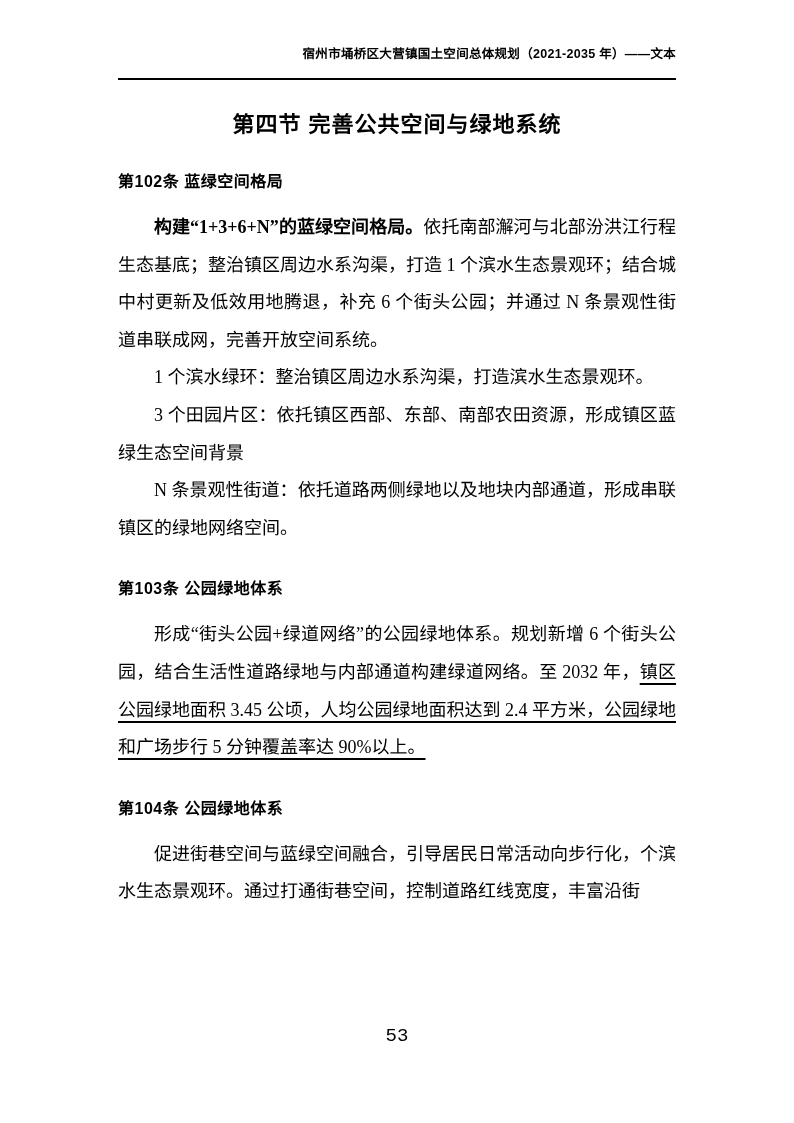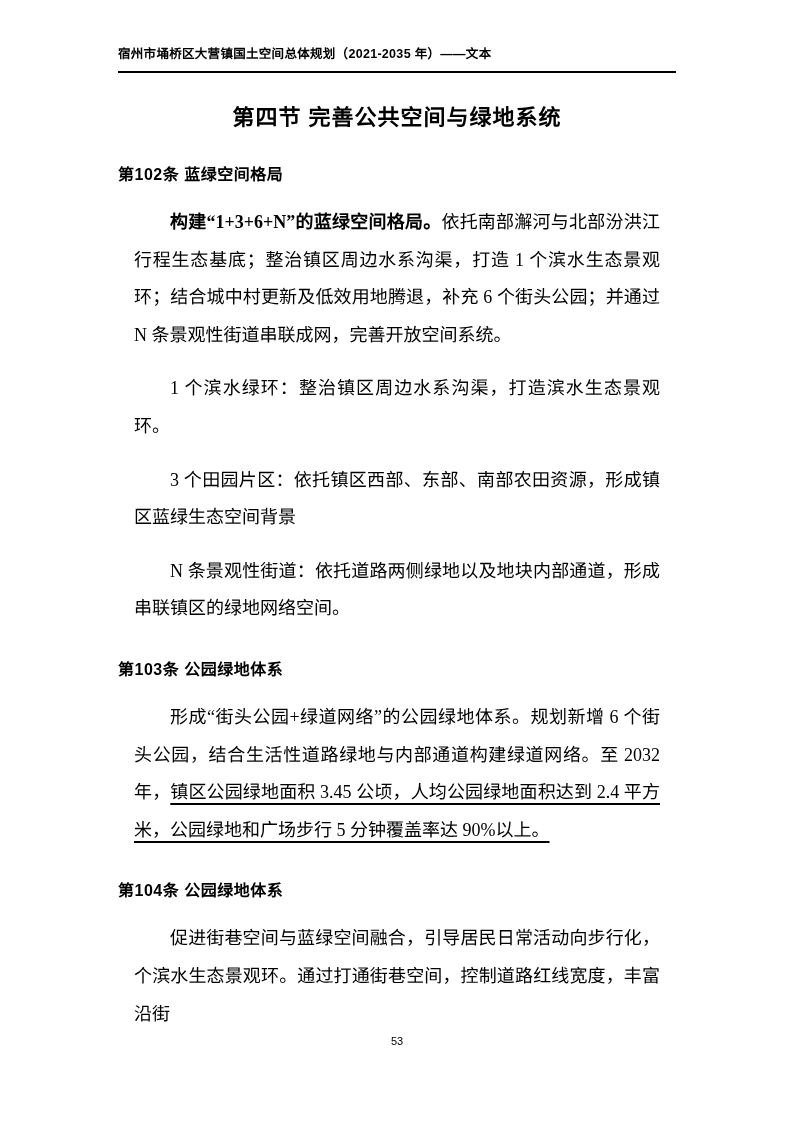--- a/index.html
+++ b/index.html
@@ -13,26 +13,27 @@
     height: 1123px;
     margin: 0 auto;
     background: #ffffff;
     color: #000000;
     box-sizing: border-box;
     padding: 45px 118px 0 118px;
     overflow: hidden;
     font-family: "Liberation Serif", "DejaVu Serif", serif;
   }
   .page-header {
+    text-align: right;
     font-family: "Liberation Sans", "DejaVu Sans", sans-serif;
     font-weight: bold;
     font-size: 12.5px;
     line-height: 19px;
     letter-spacing: 0.3px;
-    padding-bottom: 7px;
+    padding-bottom: 14px;
     border-bottom: 2px solid #000000;
   }
   .doc-title {
     margin: 30px 0 0 0;
     text-align: center;
     font-family: "Liberation Sans", "DejaVu Sans", sans-serif;
     font-weight: bold;
     font-size: 22px;
     line-height: 30px;
     letter-spacing: 1px;
@@ -46,39 +47,39 @@
     letter-spacing: 0.5px;
   }
   .article-body {
     margin-top: 14px;
     font-size: 18px;
     line-height: 37.6px;
     text-align: justify;
     text-justify: inter-ideograph;
   }
   .article-body p {
-    margin: 16px;
+    margin: 0;
     text-indent: 2em;
   }
   .lead-bold {
     font-weight: bold;
   }
   .underlined {
     text-decoration: underline;
     text-underline-offset: 5px;
     text-decoration-thickness: 1.5px;
   }
   .page-number {
     position: absolute;
     left: 0;
     right: 0;
     bottom: 76px;
     text-align: center;
-    font-size: 11px;
-    font-family: Liberation Sans, sans-serif;
+    font-size: 19px;
+    font-family: Liberation Mono, monospace;
   }
 </style>
 </head>
 <body>
 
 <div class="page">
 
   <div class="page-header">
     <span>宿州市埇桥区大营镇国土空间总体规划（2021-2035 年）——文本</span>
   </div>

